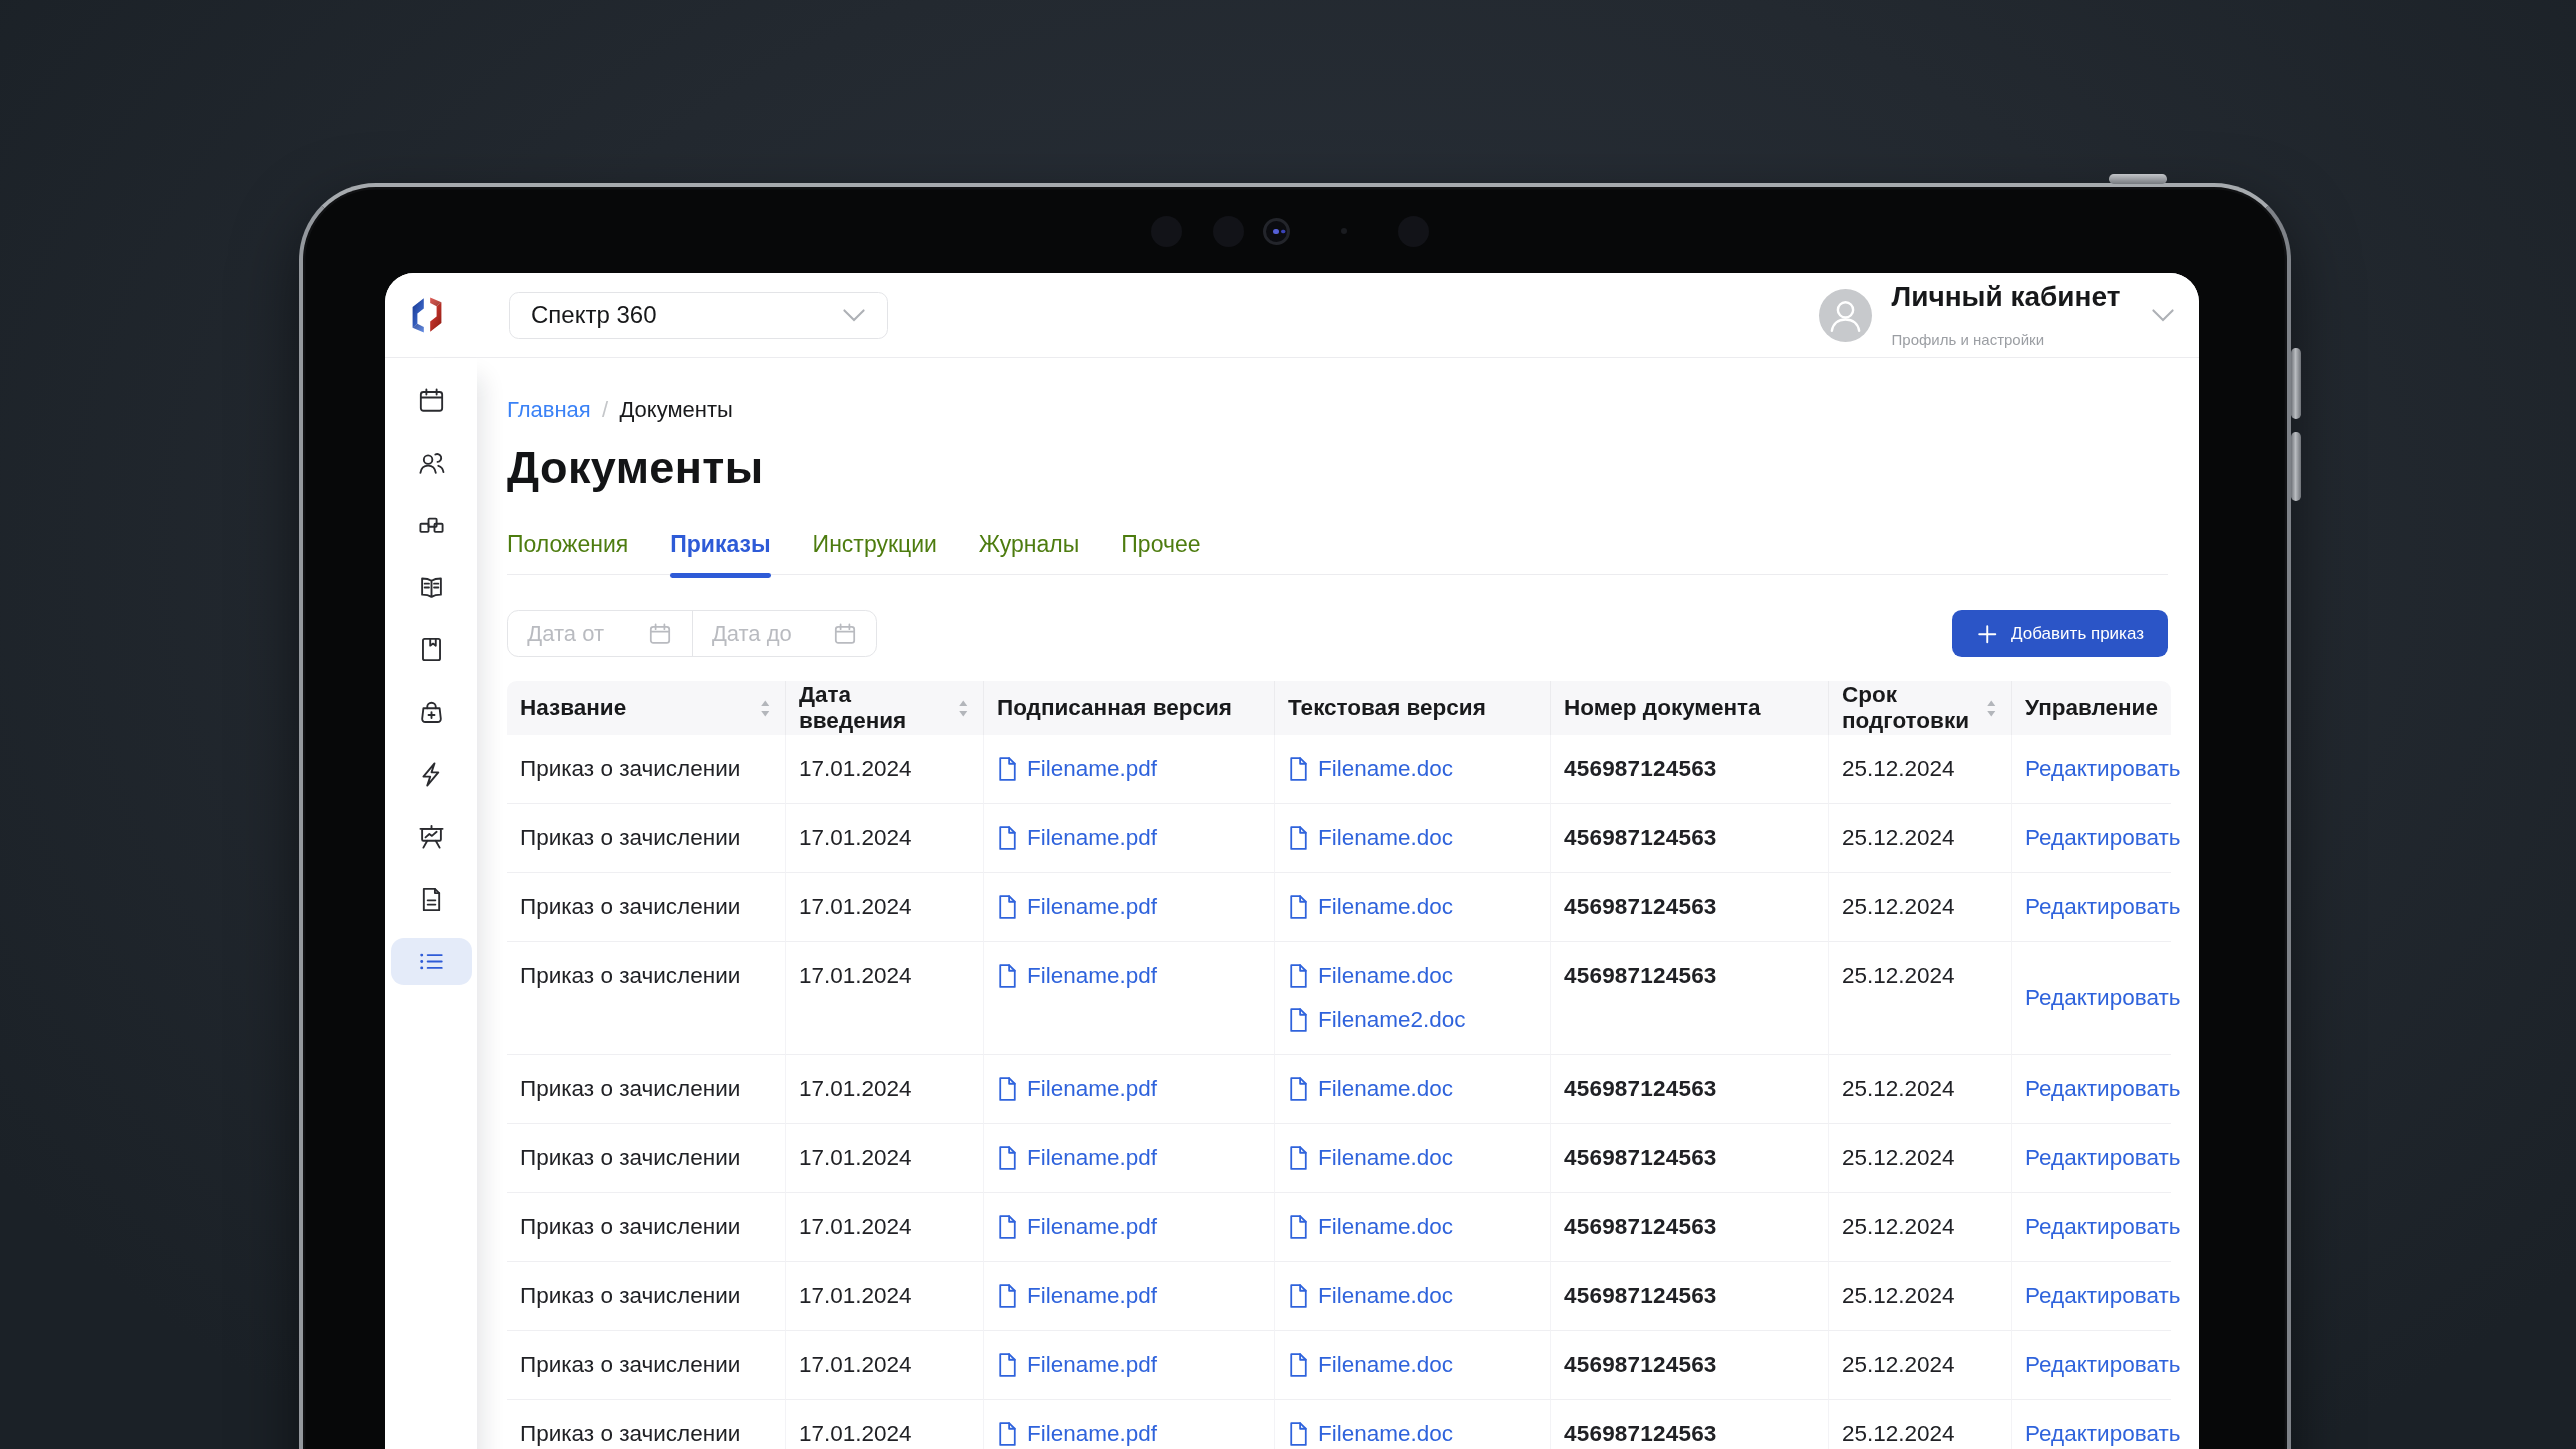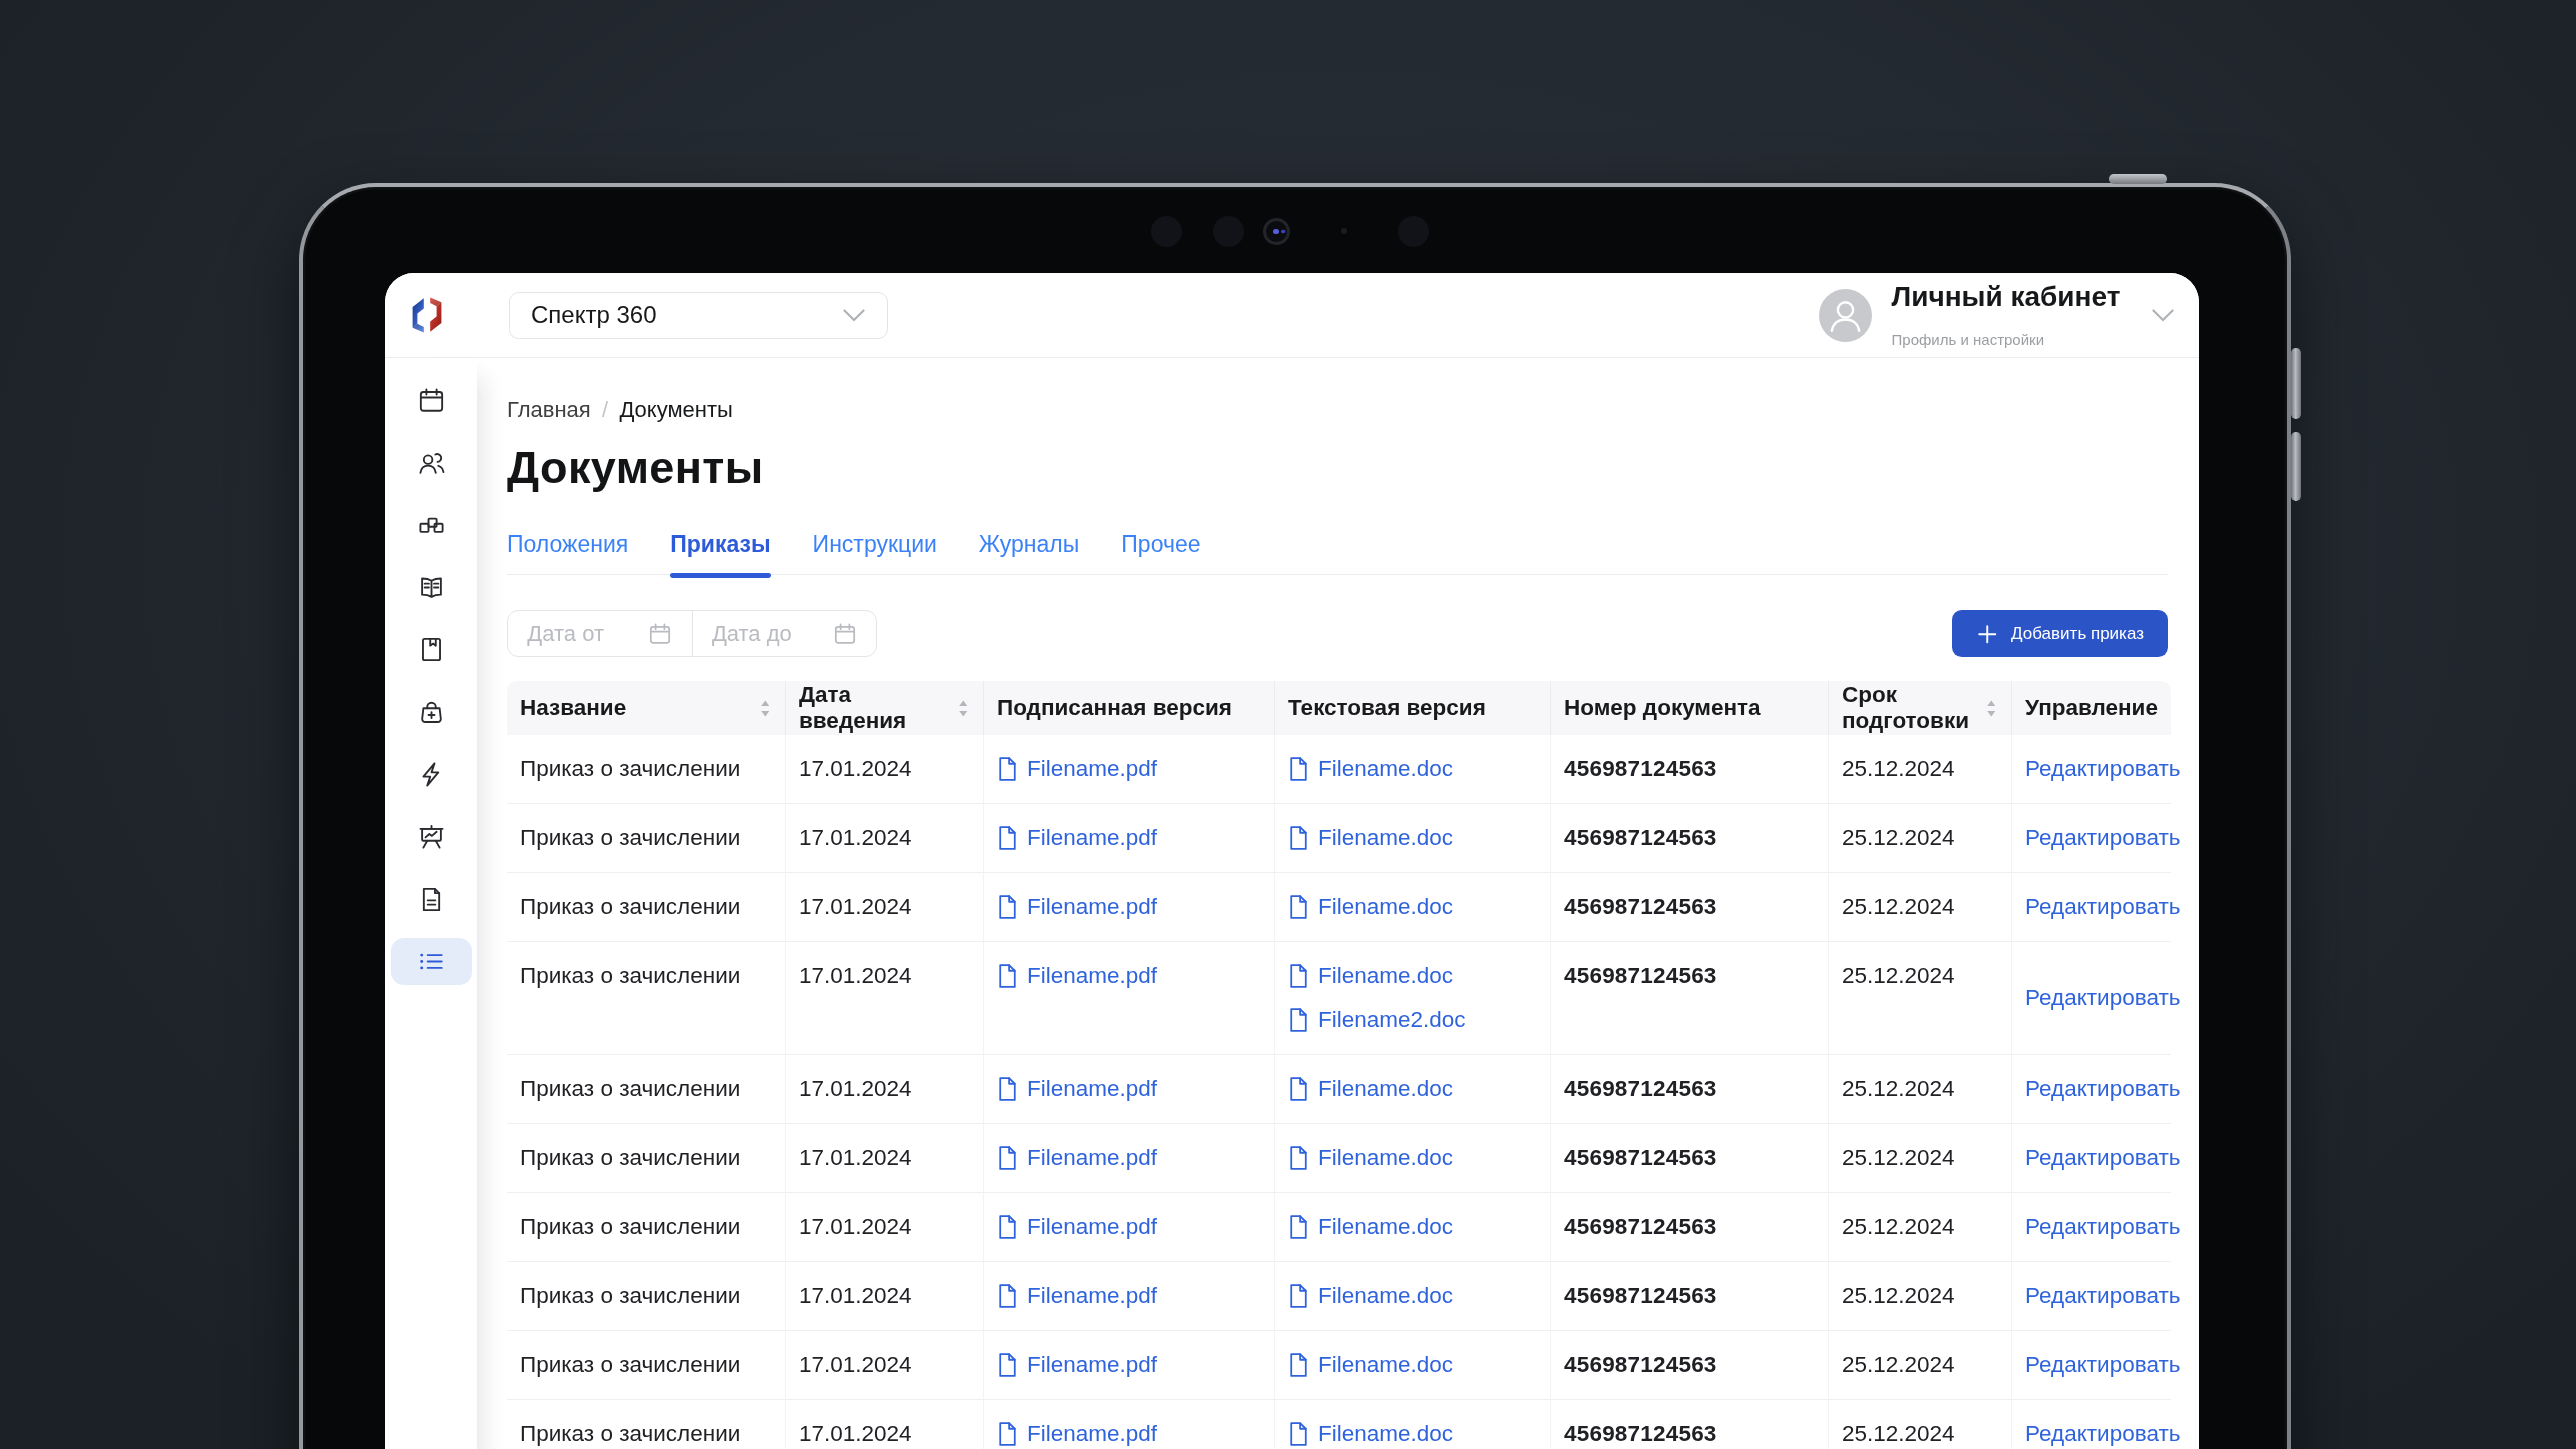--- a/index.html
+++ b/index.html
@@ -65,26 +65,26 @@
   .sidebar{
     width:92px;flex:0 0 92px;background:#fff;z-index:2;
     display:flex;flex-direction:column;align-items:center;padding-top:19.3px;gap:15.3px;
     box-shadow:24px 0 24px -19.3px rgba(20,26,38,.12);
   }
   .side-item{width:81px;height:47px;border-radius:13px;display:flex;align-items:center;justify-content:center;color:#2a2b2f;cursor:pointer;}
   .side-item.active{background:var(--active-bg);color:var(--accent);}
   .side-item svg{width:29px;height:29px;}
   .content{flex:1;padding:39px 31px 0 30px;min-width:0;overflow:hidden;background:#fff;}
   .breadcrumb{font-size:22px;display:flex;gap:11.3px;align-items:center;}
-  .crumb-root{color:#404040;}
+  .crumb-root{color:#3b82f6;}
   .crumb-sep{color:#c4c6c9;}
   .crumb-current{color:#18191b;}
   .page-title{margin-top:19.3px;font-size:45px;font-weight:700;color:#131416;letter-spacing:0.4px;}
   .tabs{margin-top:37px;display:flex;gap:42px;border-bottom:1.6px solid #ececef;padding-bottom:16px;}
-  .tab{position:relative;font-size:23px;color:#3b82f6;cursor:pointer;white-space:nowrap;}
+  .tab{position:relative;font-size:23px;color:#4d7c0f;cursor:pointer;white-space:nowrap;}
   .tab.active{color:var(--accent);font-weight:700;}
   .tab.active::after{content:"";position:absolute;left:0;right:0;bottom:-19.3px;height:4.8px;border-radius:2.4px;background:var(--accent);}
   .filter-row{margin-top:35px;display:flex;align-items:center;justify-content:space-between;}
   .date-range{display:inline-flex;border:1.6px solid #e4e5e8;border-radius:11.3px;height:47px;overflow:hidden;background:#fff;}
   .date-input{display:flex;align-items:center;gap:24px;padding:0 19.3px;color:#b9bbc0;justify-content:flex-end;}
   .date-input:first-child{border-right:1.6px solid #e4e5e8;}
   .date-input input{border:none;outline:none;width:97px;font-size:22px;font-family:inherit;color:#6b6e73;background:transparent;}
   .date-input input::placeholder{color:#b9bbc0;}
   .add-btn{display:flex;align-items:center;gap:13px;height:47px;padding:0 24px;border:none;border-radius:9.7px;
     background:var(--button);color:#fff;font-size:17px;font-family:inherit;cursor:pointer;}

